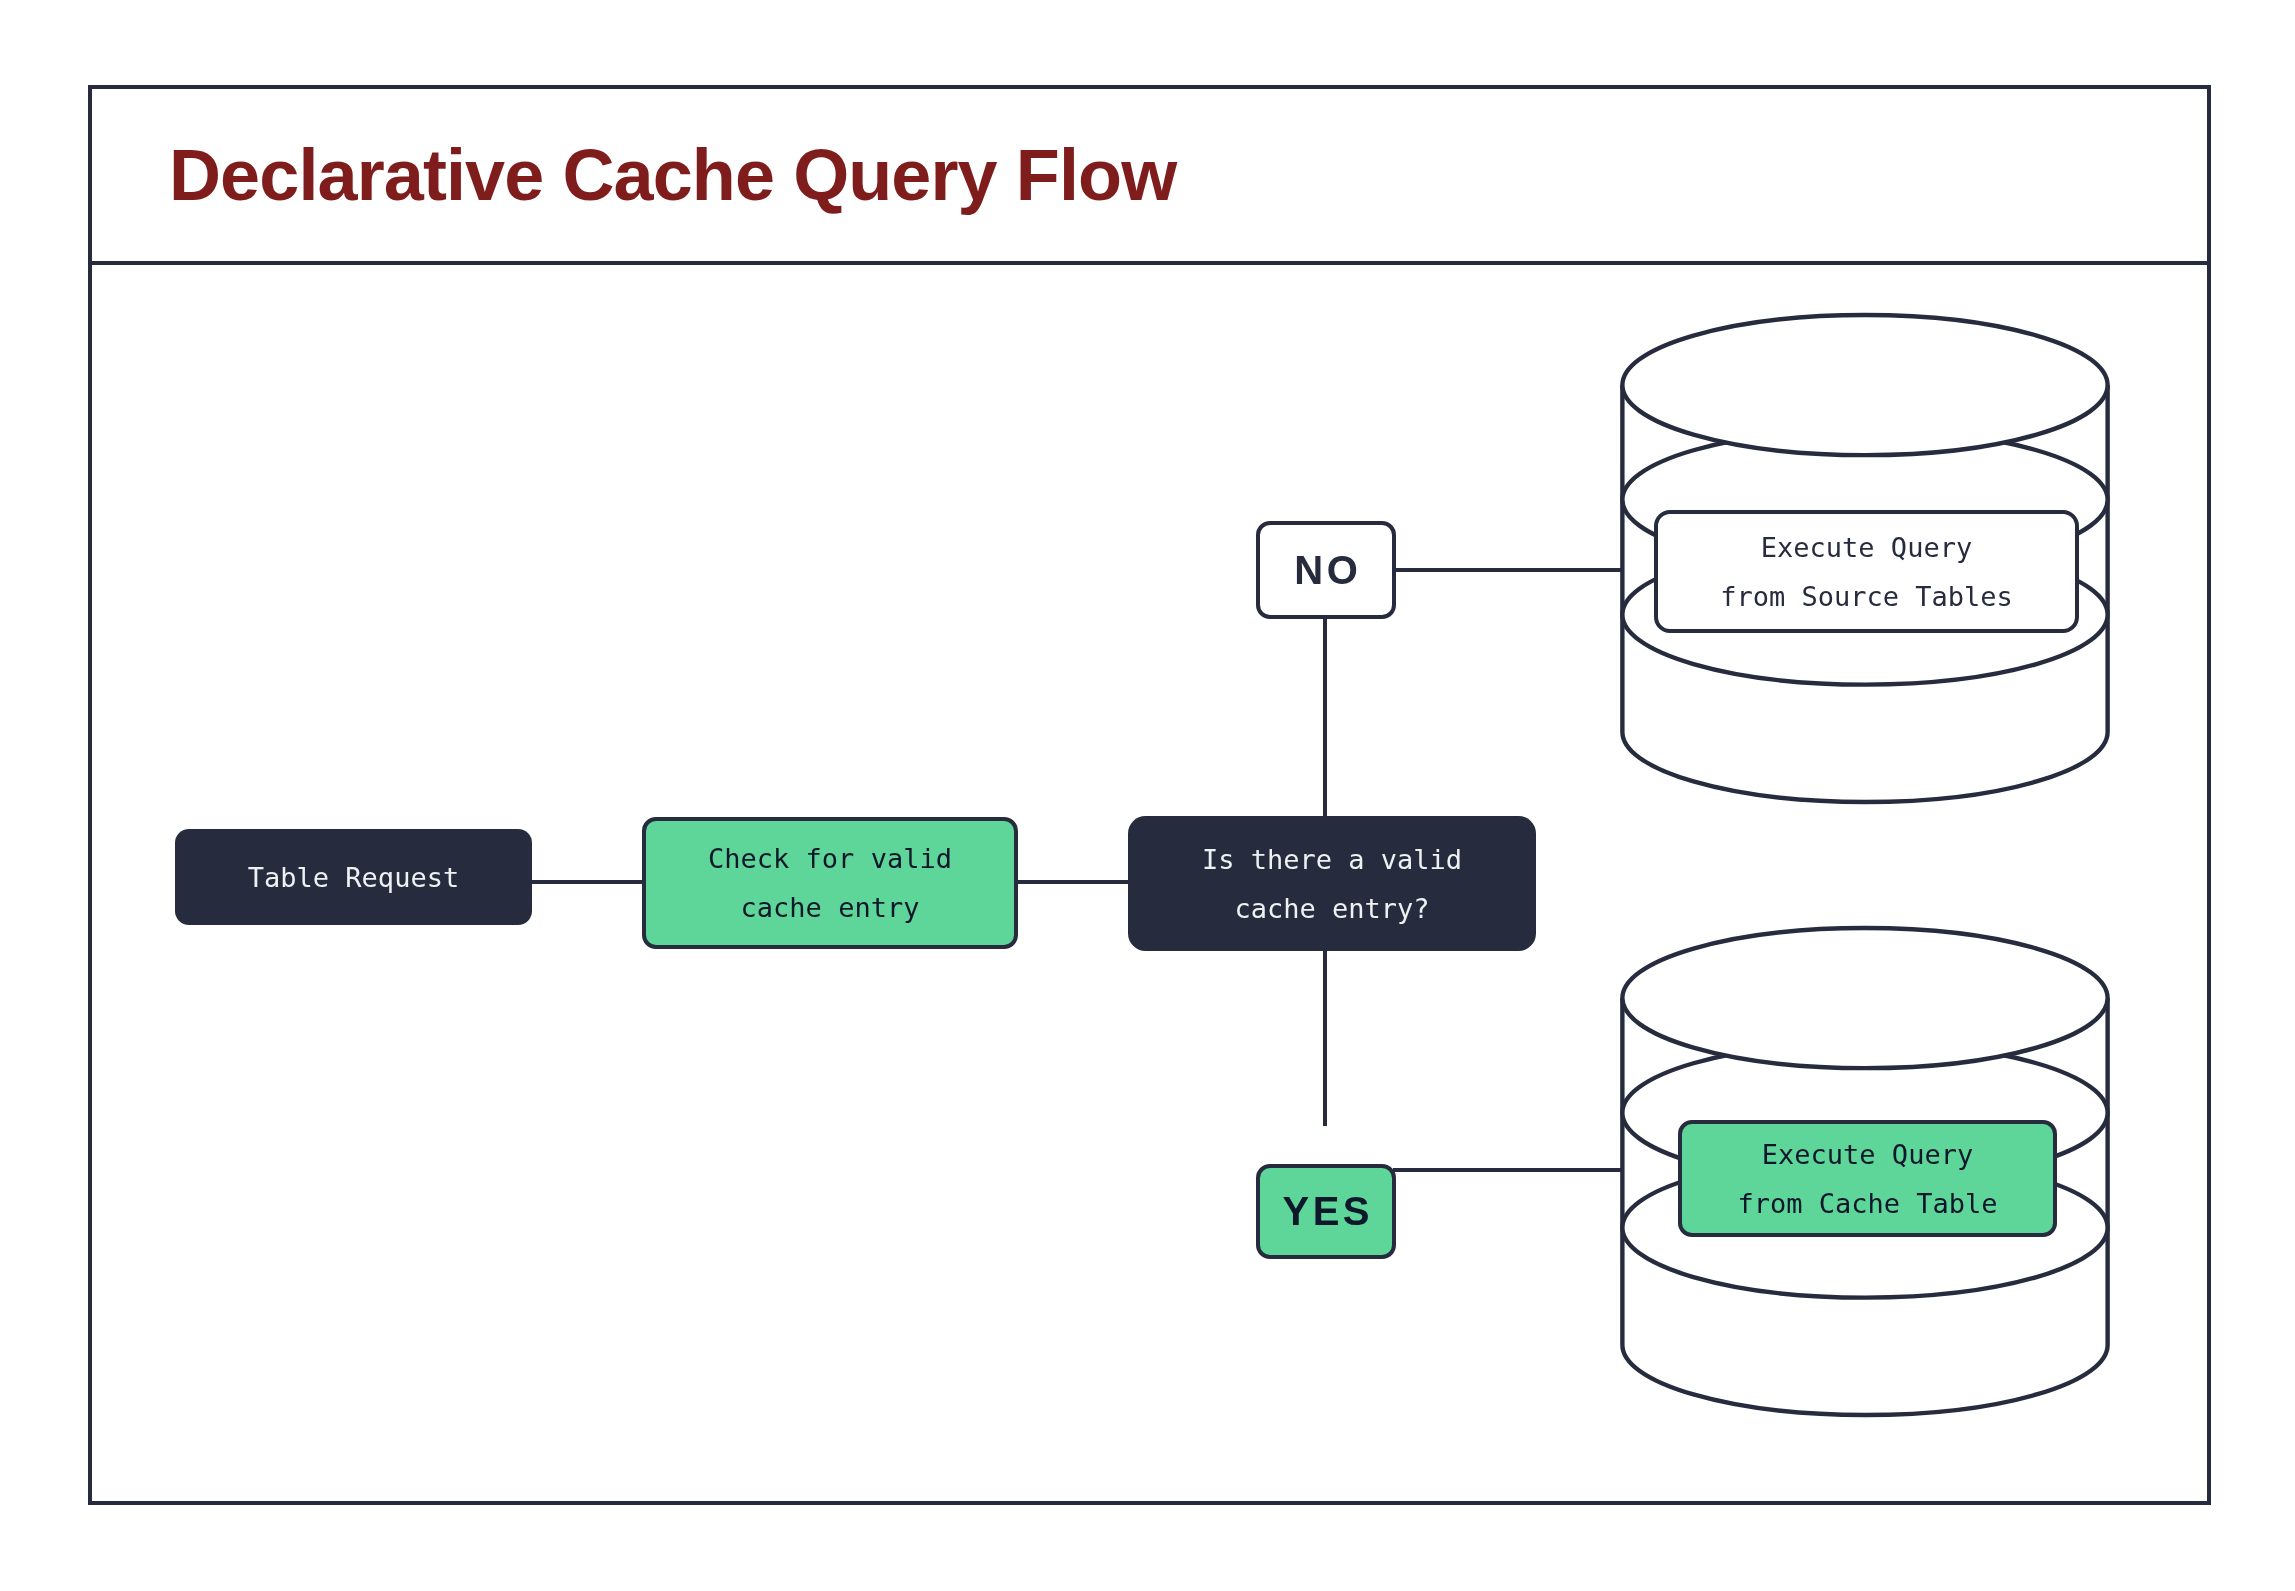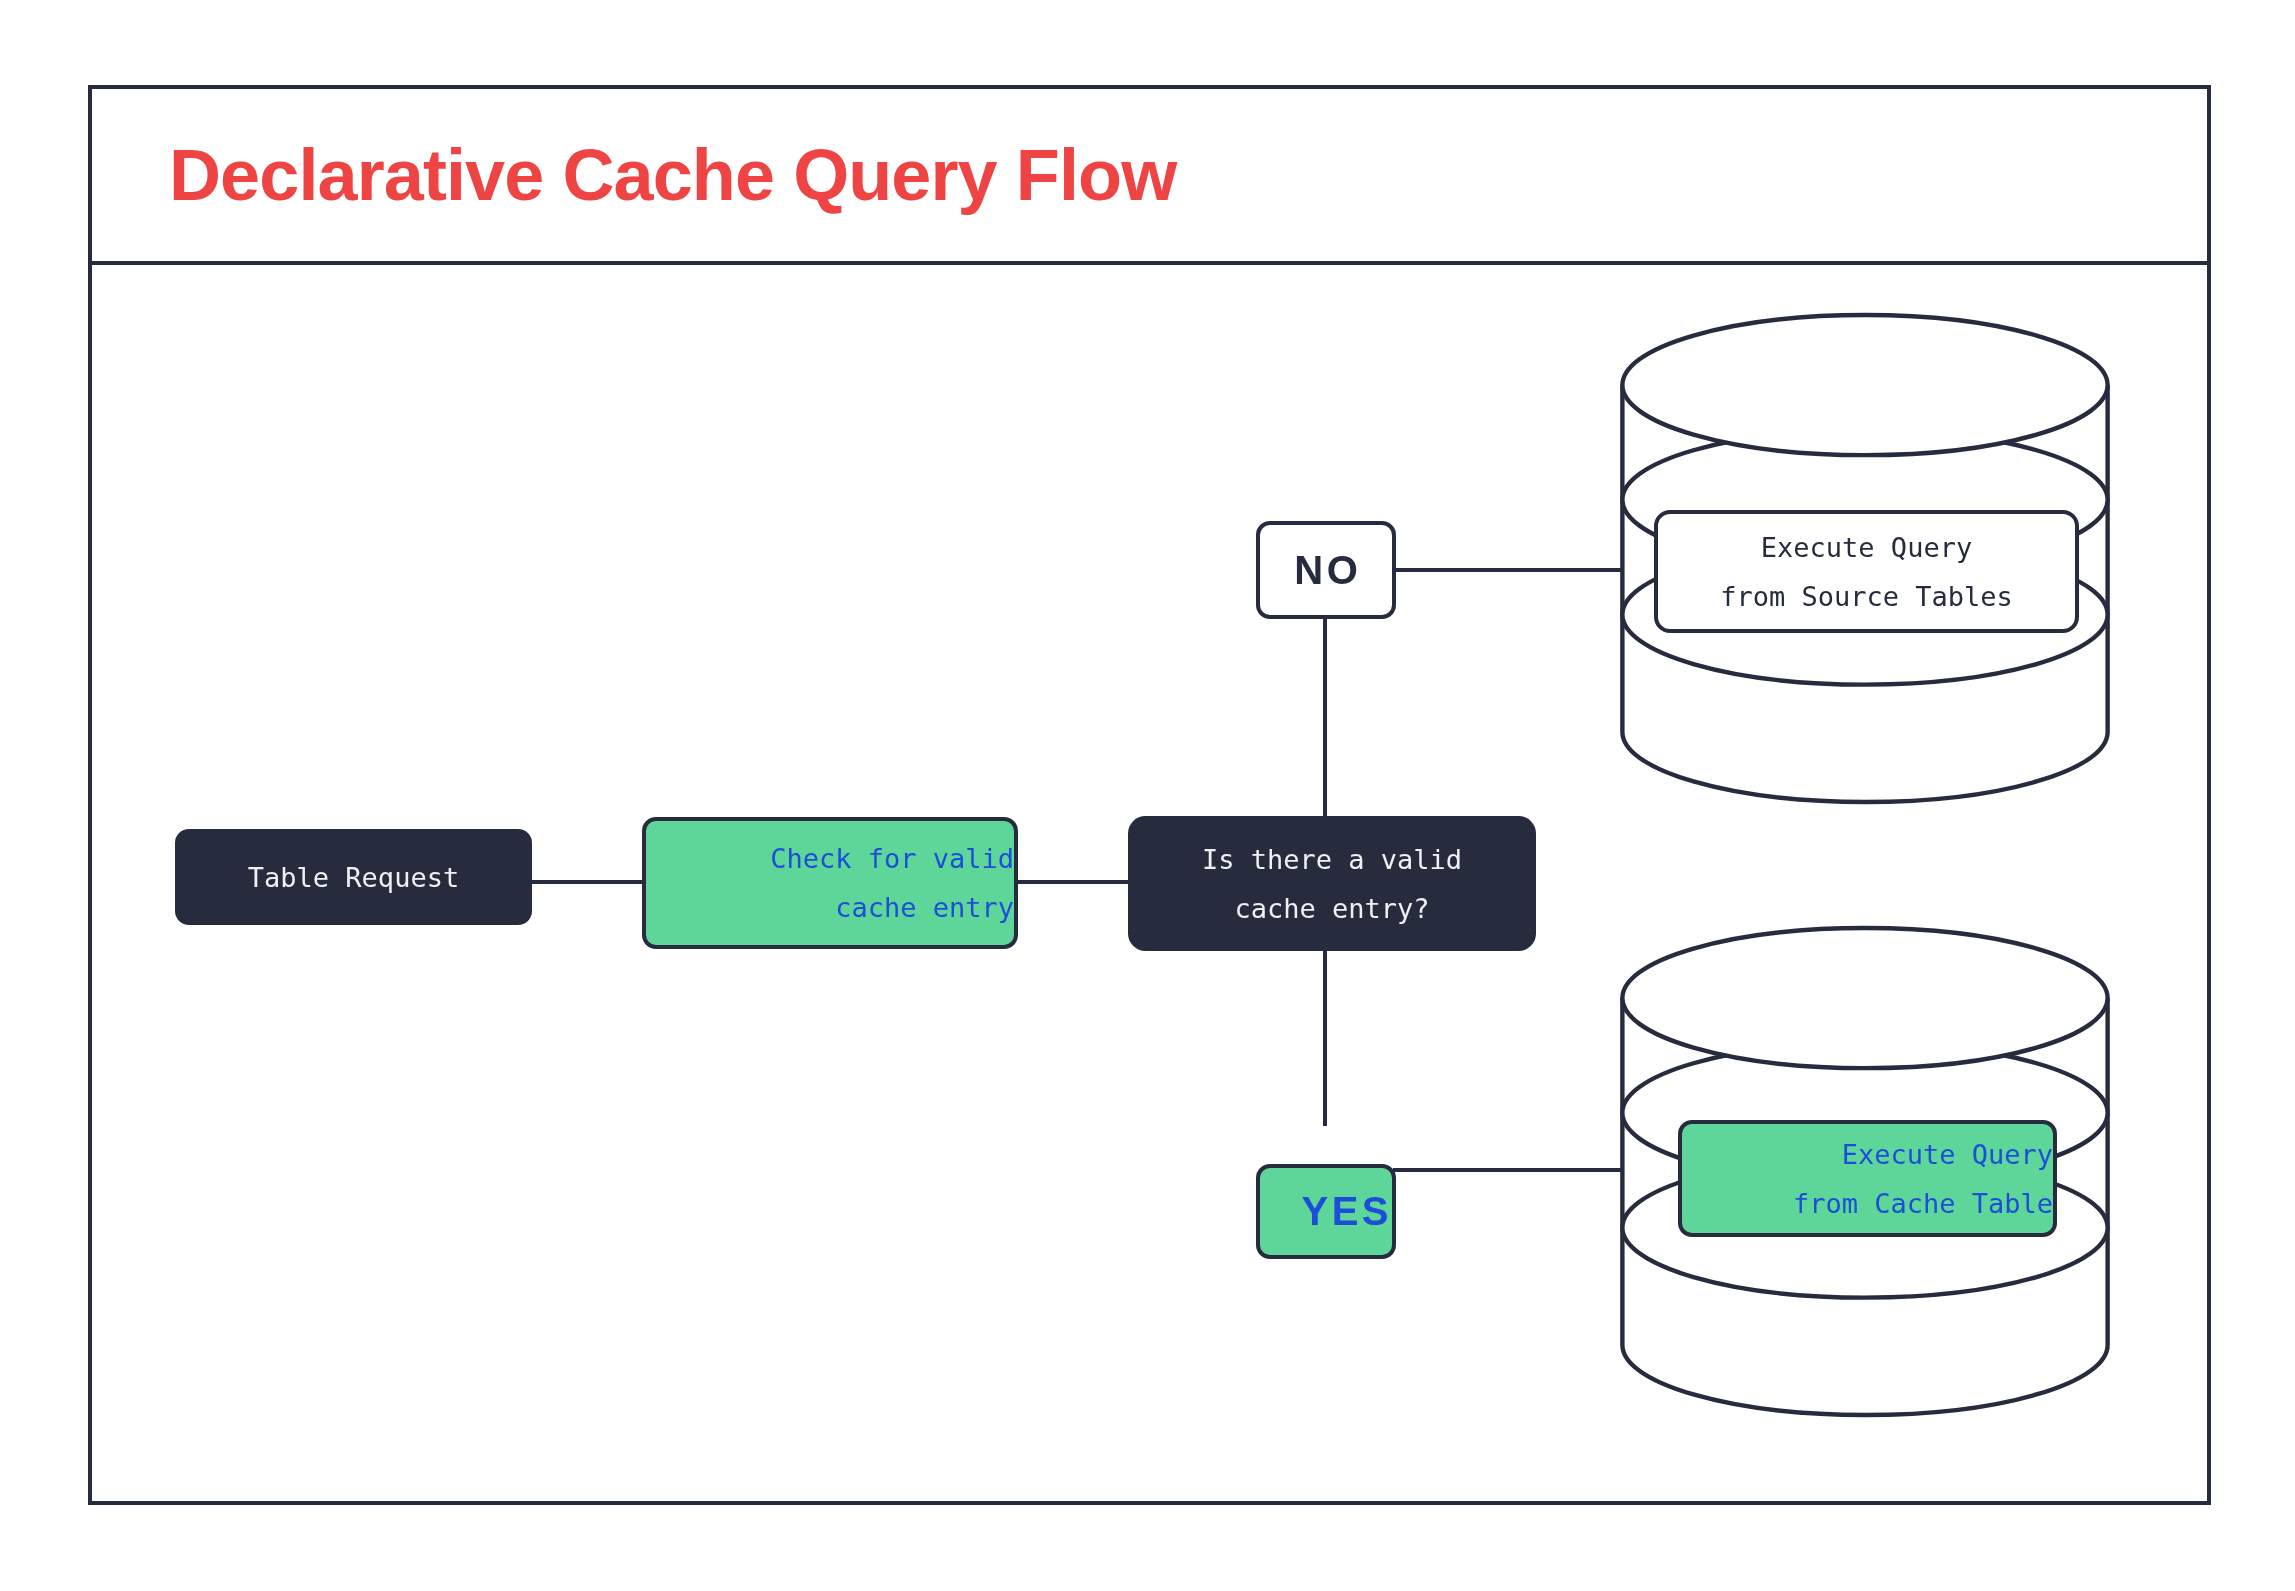--- a/index.html
+++ b/index.html
@@ -25,37 +25,37 @@
     border-bottom:4.4px solid #262c3e;
     display:flex;align-items:center;
     padding-left:77px;
     box-sizing:content-box;
   }
   .title{
     font-family:"Liberation Sans","DejaVu Sans",sans-serif;
     font-weight:bold;
     font-size:72px;
     letter-spacing:-0.9px;
-    color:#ef4444;
+    color:#7f1d1d;
     white-space:nowrap;
   }
   
   .node{
     position:absolute;
     box-sizing:border-box;
     display:flex;flex-direction:column;
     align-items:center;justify-content:center;
     text-align:center;
     font-size:27px;
     line-height:49px;
     white-space:nowrap;
     z-index:3;
   }
   .dark{background:#262c3e;color:#eef0f2;border-radius:14px;}
-  .green{background:#5ed69a;color:#1d4ed8;border:4.4px solid #262c3e;border-radius:14px;align-items:flex-end;}
+  .green{background:#5ed69a;color:#0f172a;border:4.4px solid #262c3e;border-radius:14px;}
   .white{background:#ffffff;color:#262c3e;border:4.4px solid #262c3e;border-radius:16px;}
   .edge-label{
     font-family:"Liberation Sans","DejaVu Sans",sans-serif;
     font-weight:bold;
     font-size:40px;
     letter-spacing:3.5px;
     text-indent:3.5px;
     border-radius:14px;
   }
   

